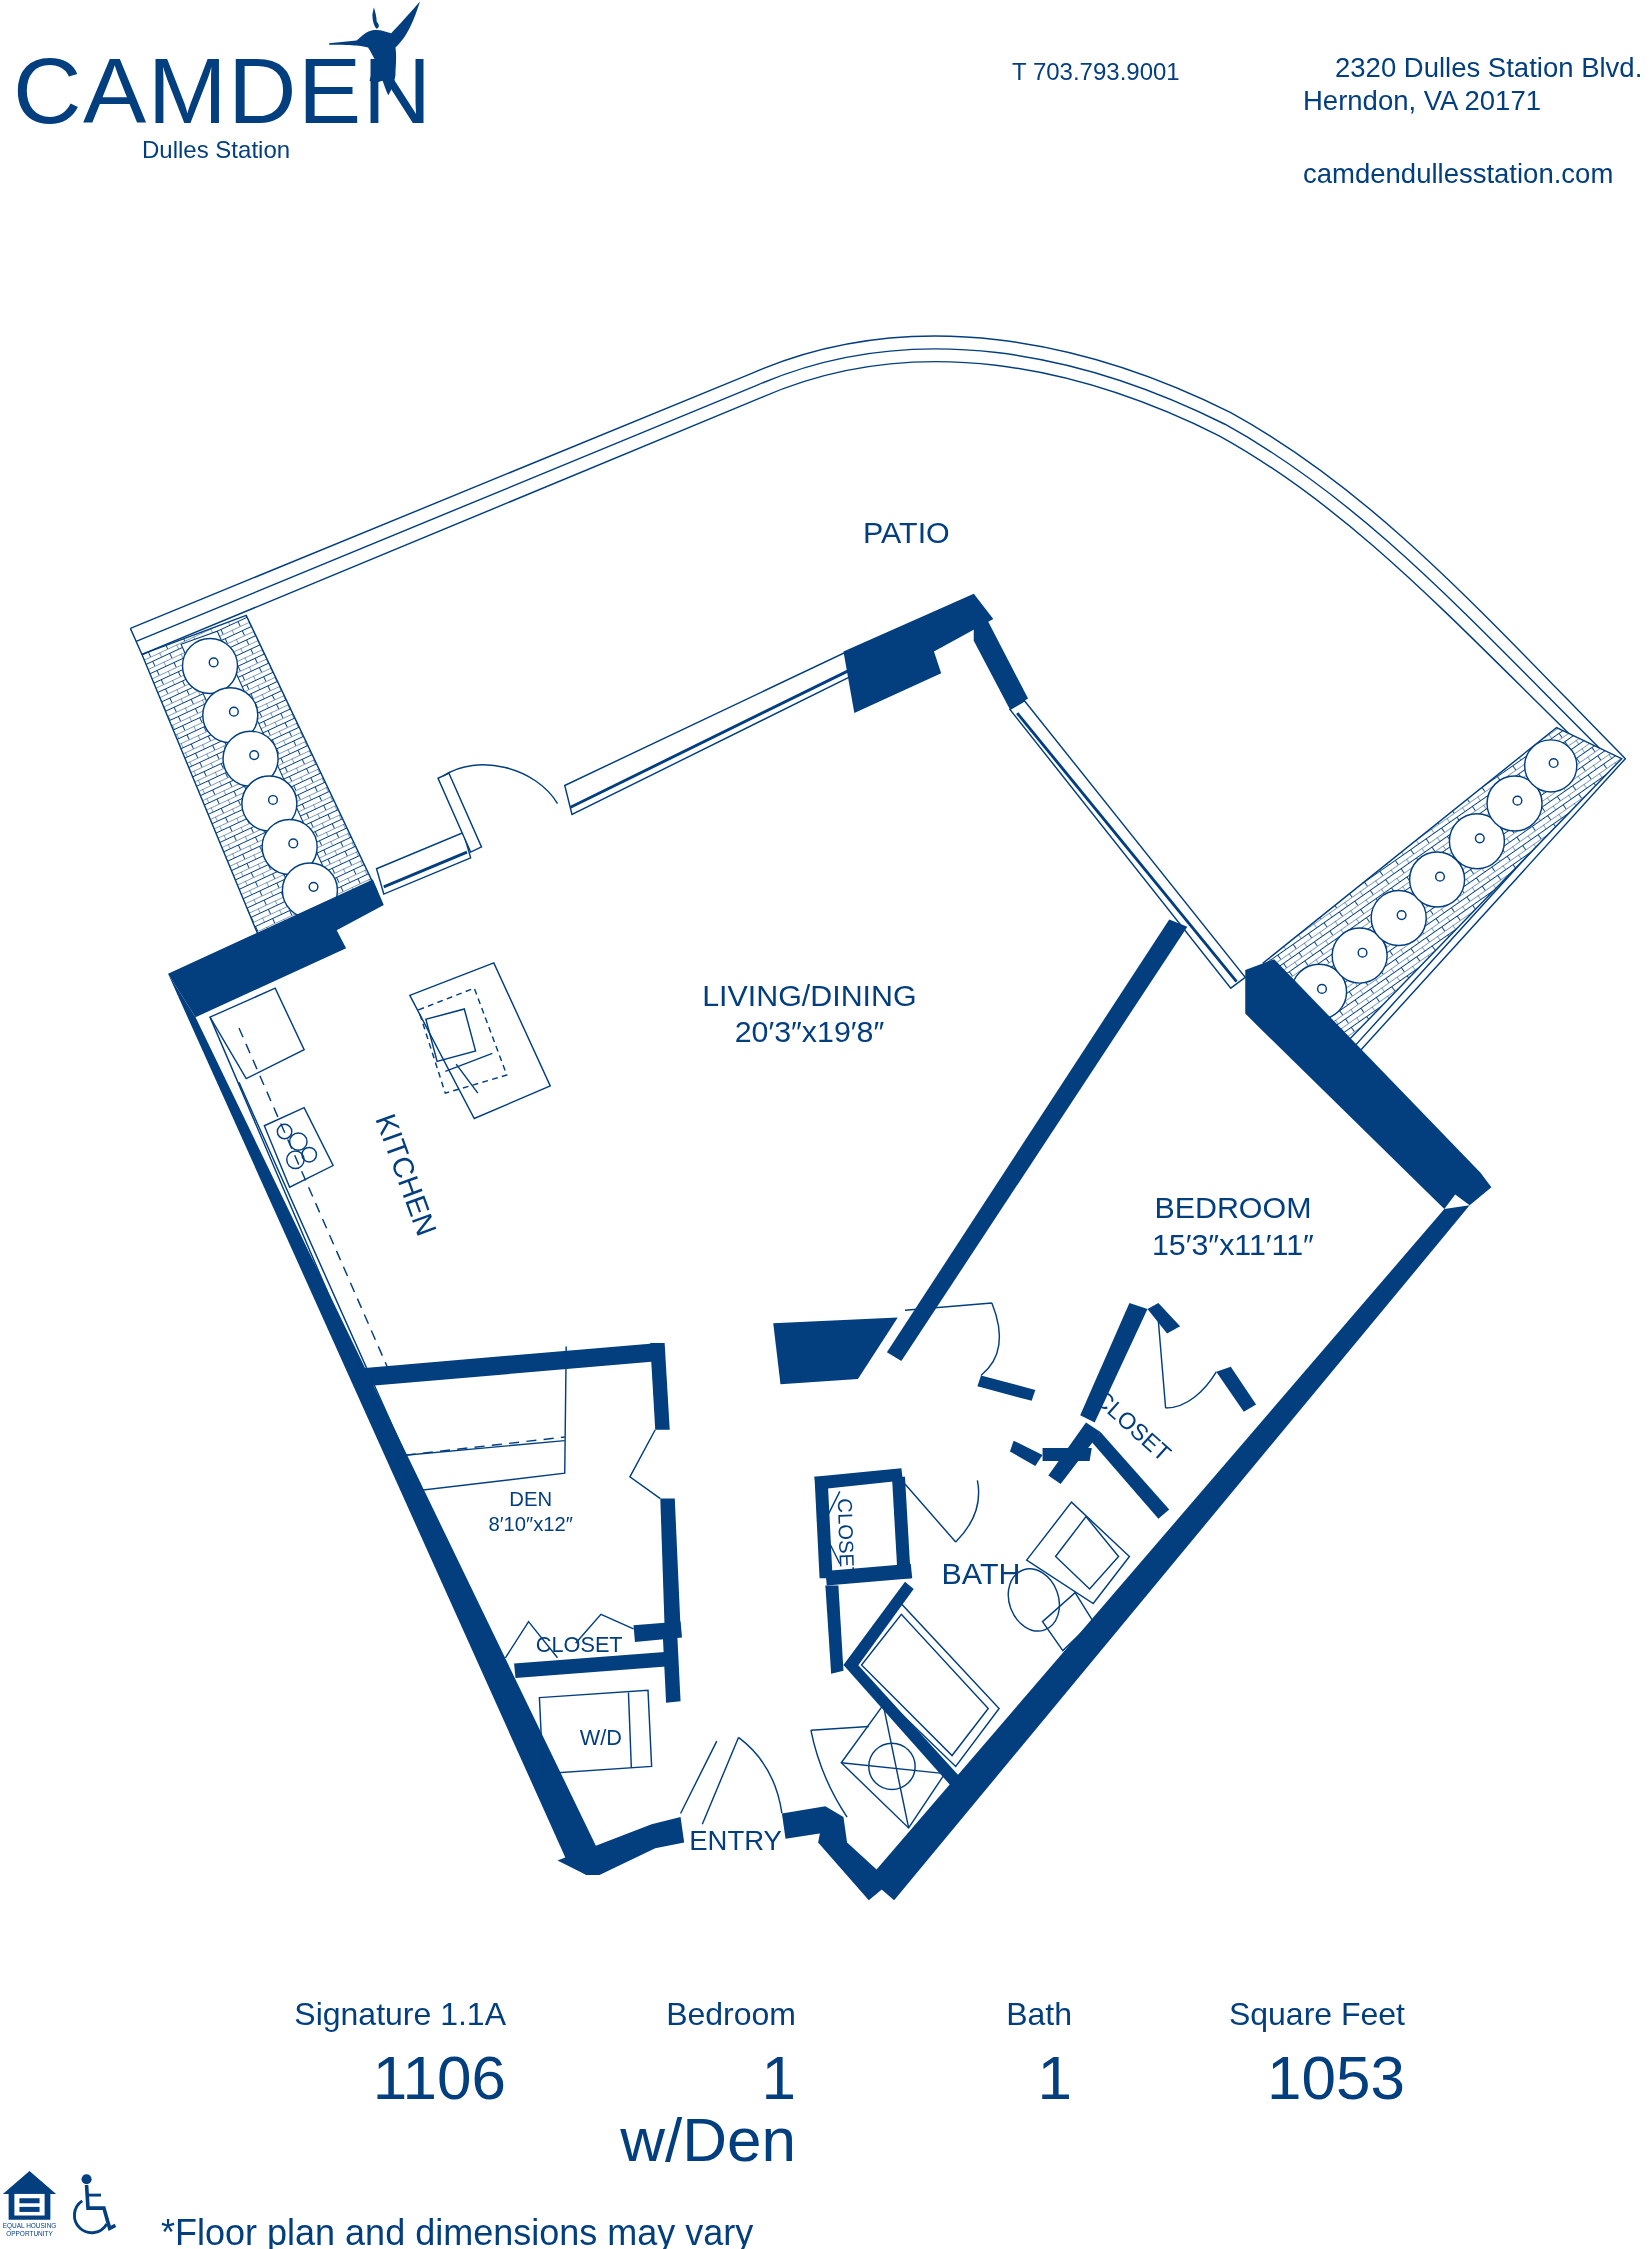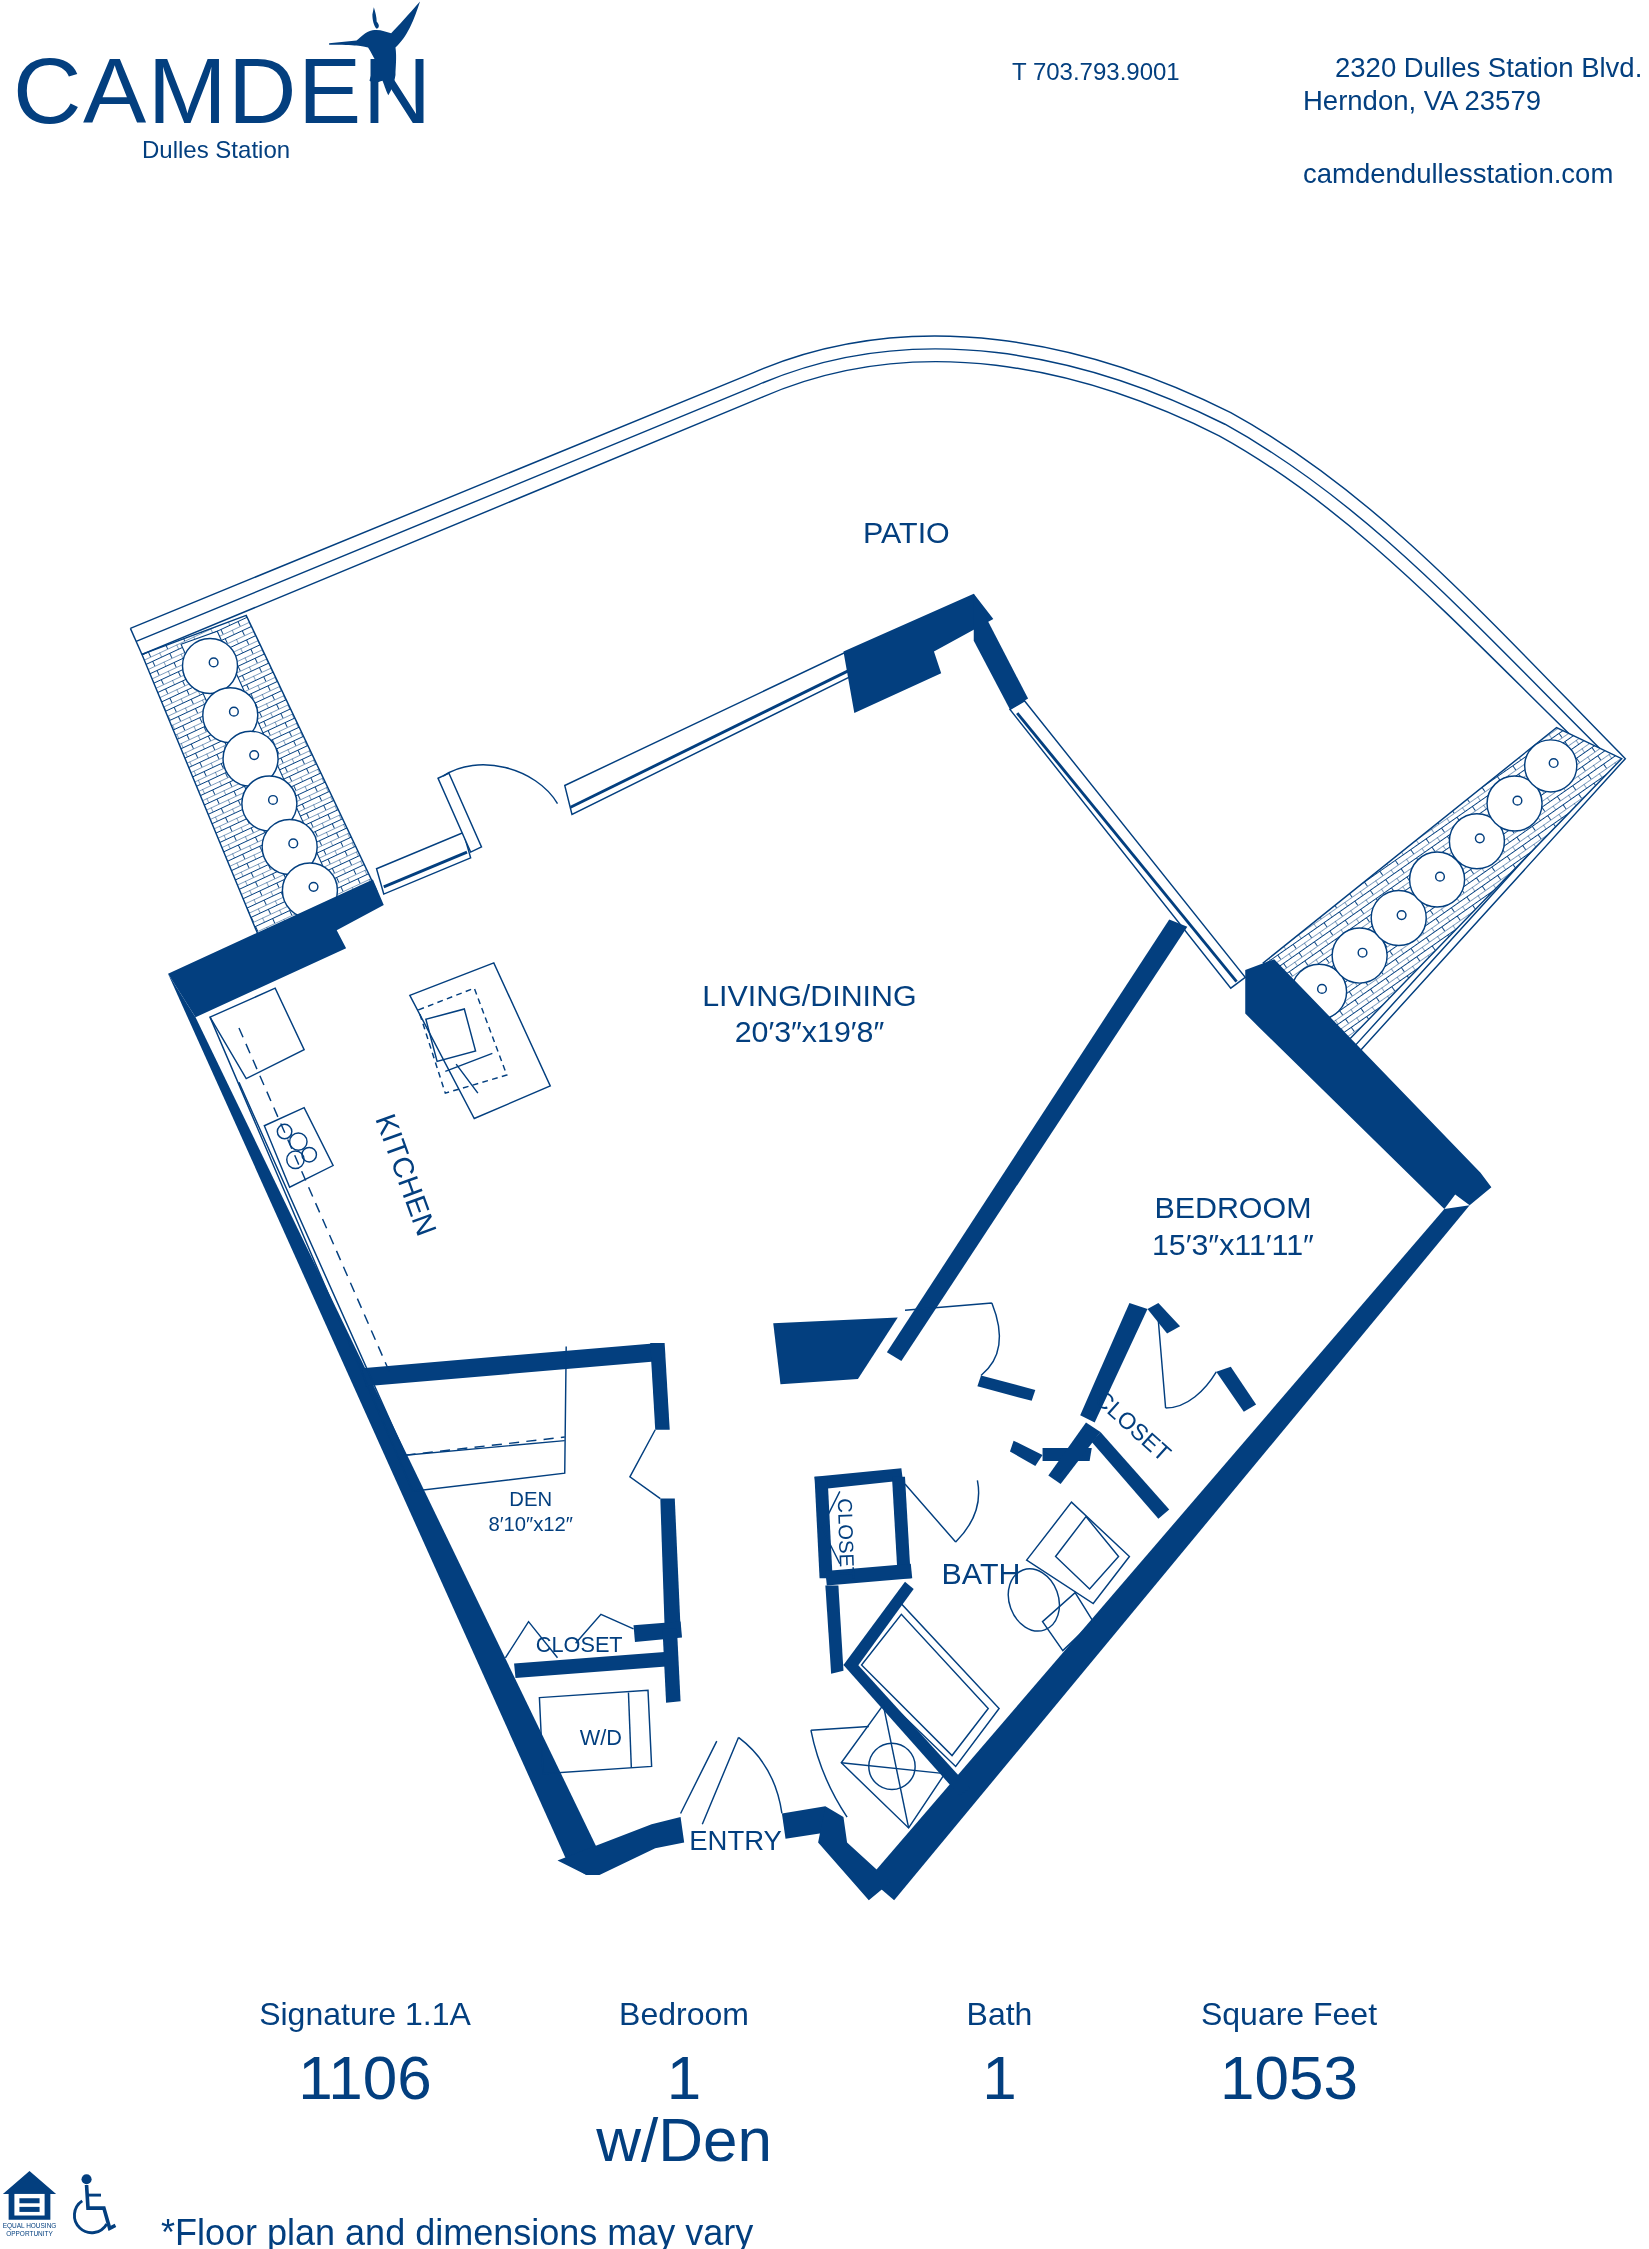--- a/index.html
+++ b/index.html
@@ -7,21 +7,21 @@
   .abs { position: absolute; }
   .logo-word { left: 13px; top: 45px; font-size: 93px; letter-spacing: 1.4px; font-weight: 400; line-height: 1; transform: scaleX(1.02); transform-origin: left top; }
   .logo-sub { left: 142px; top: 138px; font-size: 24px; line-height: 1; }
   .logo-bird { left: 329px; top: 0px; width: 94px; height: 101px; }
   .phone { left: 1012px; top: 58px; font-size: 24px; }
   .addr1 { left: 1303px; top: 52px; font-size: 27.5px; margin-left: 32px; }
   .addr2 { left: 1303px; top: 85px; font-size: 27.5px; }
   .site { left: 1303px; top: 158px; font-size: 27.5px; }
   .plan { left: 0; top: 0; width: 1650px; height: 2250px; }
   .room-label { font-family: "Liberation Sans", "DejaVu Sans", sans-serif; fill: #033f7f; }
-  .stat { text-align: center; line-height: 1; }
+  .stat { text-align: right; line-height: 1; }
   .stat-label { font-size: 32px; }
   .stat-value { font-size: 62px; margin-top: 17.4px; }
   .s1 { left: 224px; top: 1998px; width: 282px; }
   .s2 { left: 572px; top: 1998px; width: 224px; }
   .s3 { left: 927px; top: 1998px; width: 145px; }
   .s4 { left: 1173px; top: 1998px; width: 232px; }
   .disclaimer { left: 161px; top: 2212px; font-size: 36px; }
   .eho { left: 0px; top: 2168px; width: 59px; height: 72px; }
   .ada { left: 72px; top: 2172px; width: 58px; height: 65px; }
 </style>
@@ -30,21 +30,21 @@
 
 <div class="abs logo-word" style="text-transform:uppercase;">Camden</div>
 <div class="abs logo-sub">Dulles Station</div>
 <svg class="abs logo-bird" viewBox="0 0 130 140">
   <path fill="#033f7f" d="M0,60 L38,56 C44,52 50,44 60,42 C70,40 78,44 86,46 C96,36 110,20 126,2 C122,14 118,26 112,38 C106,50 100,58 92,66 C94,80 92,94 92,104 C90,116 86,126 82,132 C78,124 76,116 74,112 C68,114 62,116 56,112 C58,104 62,94 66,88 C62,80 58,72 54,66 C46,64 38,62 0,62 Z"></path>
   <path fill="#033f7f" d="M62,10 C64,16 66,24 66,30 C70,34 70,38 66,40 C62,36 60,28 60,20 Z"></path>
 </svg>
 
 <div class="abs phone">T 703.793.9001</div>
 <div class="abs addr1">2320 Dulles Station Blvd.</div>
-<div class="abs addr2">Herndon, VA 23579</div>
+<div class="abs addr2">Herndon, VA 20171</div>
 <div class="abs site">camdendullesstation.com</div>
 
 <svg class="abs plan" viewBox="0 0 2279 3108">
   <defs>
     <pattern id="brick" width="26" height="14" patternUnits="userSpaceOnUse" patternTransform="rotate(-25)">
       <rect width="26" height="14" fill="#fff"></rect>
       <path d="M0,0 H26 M0,7 H26 M0,0 V7 M13,7 V14" stroke="#033f7f" stroke-width="1.3" fill="none"></path>
     </pattern>
     <pattern id="brick2" width="26" height="14" patternUnits="userSpaceOnUse" patternTransform="rotate(-35)">
       <rect width="26" height="14" fill="#fff"></rect>

